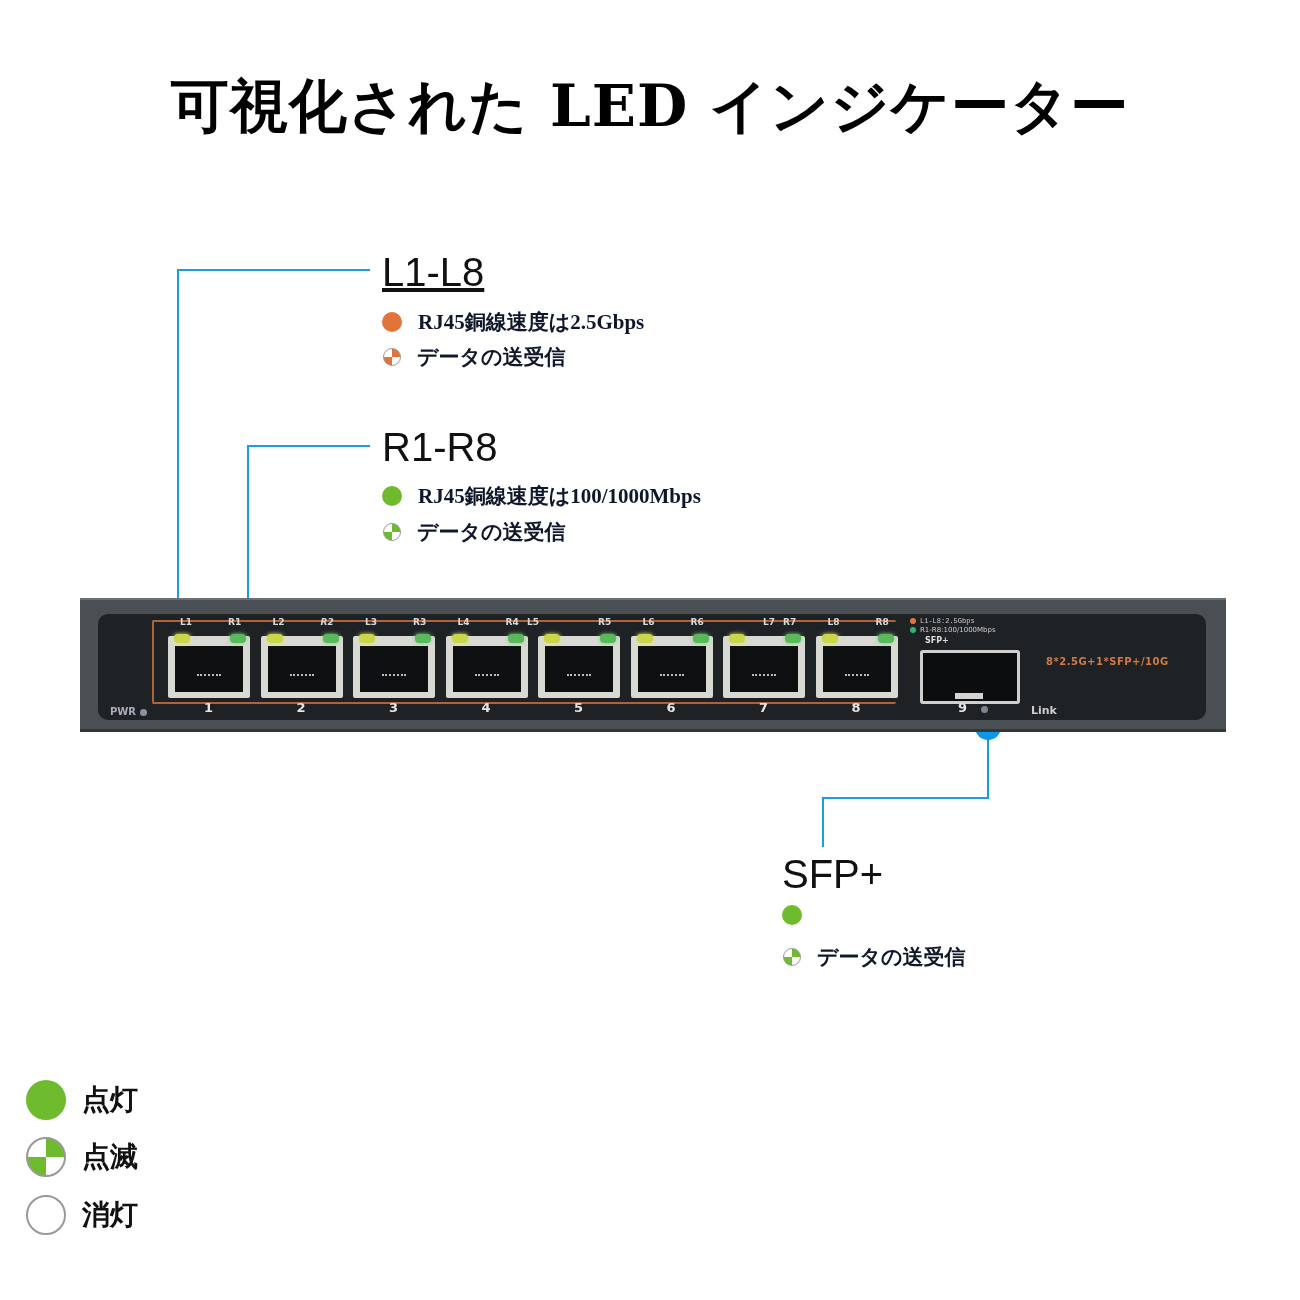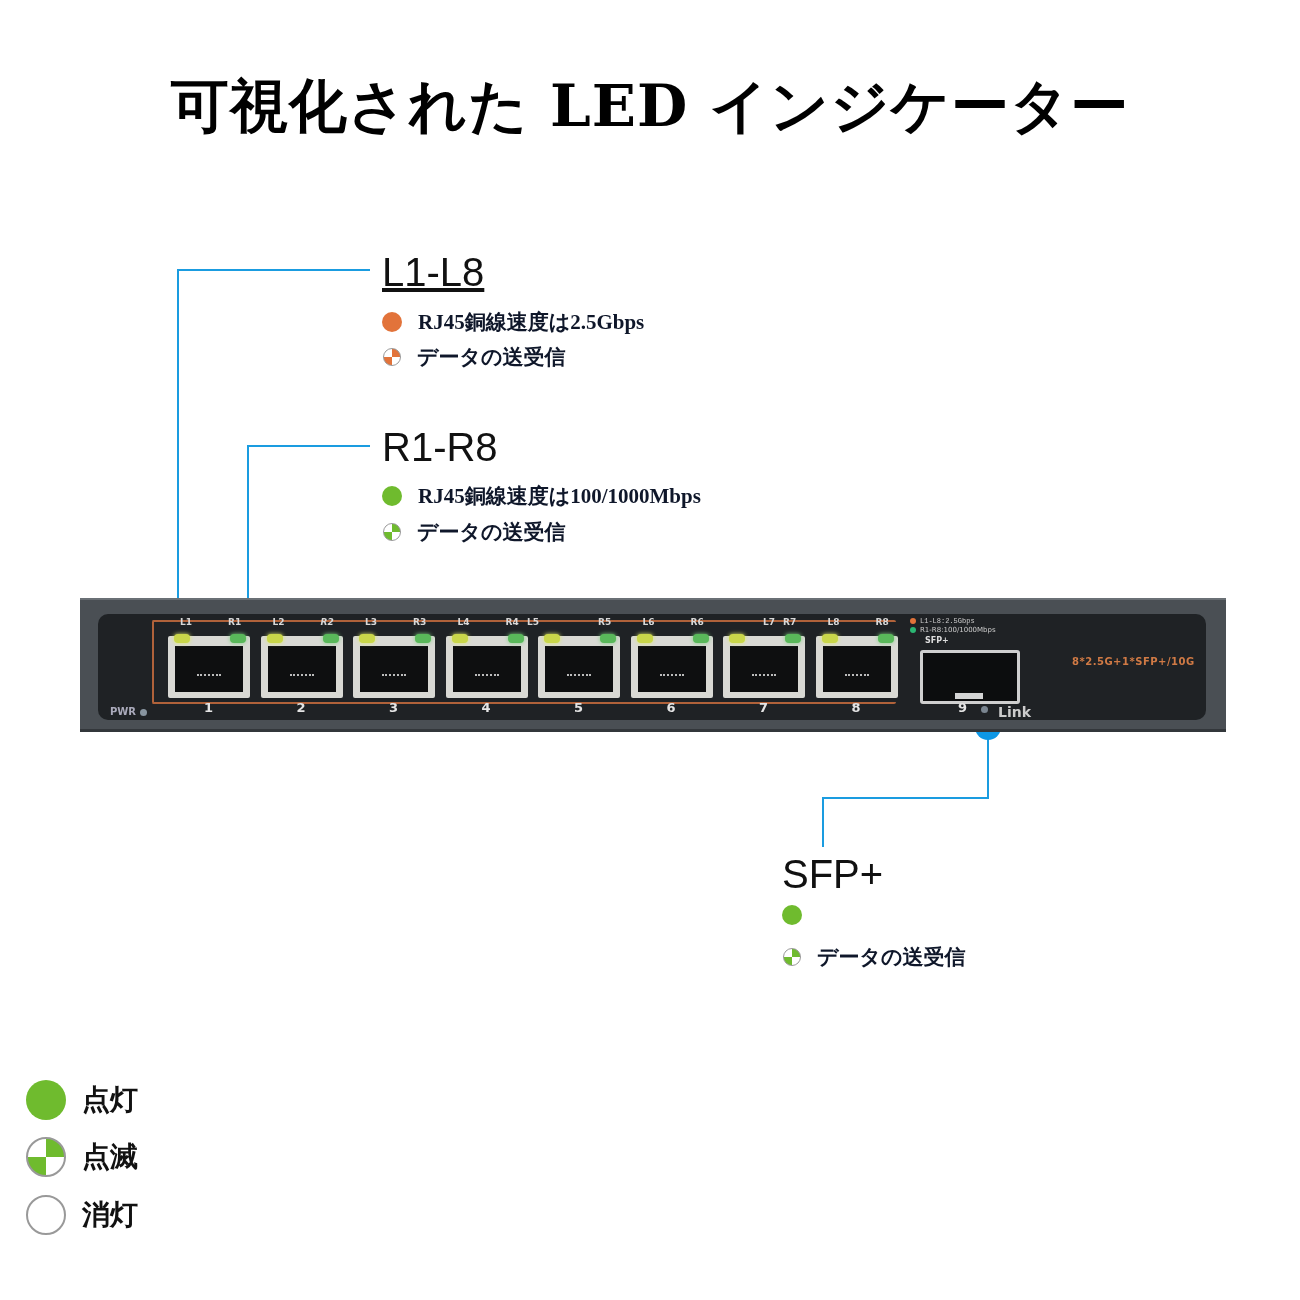--- a/index.html
+++ b/index.html
@@ -22,22 +22,22 @@
   .led-l{background:#c9d64a;box-shadow:0 0 4px #e0ec6a;}
   .led-r{background:#59b85a;box-shadow:0 0 4px #7fd080;}
   .lbl{position:absolute;top:17px;font-family:"DejaVu Sans",sans-serif;font-weight:bold;font-size:9px;color:#d8d8d8;}
   .num{position:absolute;top:100px;font-family:"DejaVu Sans",sans-serif;font-weight:bold;font-size:13px;color:#e4e4e4;}
   .pwr{position:absolute;left:30px;top:106px;font-family:"DejaVu Sans",sans-serif;font-weight:bold;font-size:10px;color:#aab;}
   .sfp{position:absolute;left:840px;top:50px;width:94px;height:48px;background:#0c0d0e;border:3px solid #cfcfcf;border-radius:3px;}
   .sfp .latch{position:absolute;left:32px;bottom:2px;width:28px;height:6px;background:#d4d4d4;}
   .sfp-lbl{position:absolute;left:845px;top:36px;font-family:"DejaVu Sans",sans-serif;font-weight:bold;font-size:8px;color:#ddd;}
   .mini-legend{position:absolute;left:830px;font-family:"DejaVu Sans",sans-serif;font-size:7px;color:#ccc;display:flex;align-items:center;}
   .mini-legend i{display:inline-block;width:6px;height:6px;border-radius:50%;margin-right:4px;}
-  .model{position:absolute;left:992px;top:56px;font-family:"DejaVu Sans",sans-serif;font-weight:bold;font-size:10px;color:#d07a45;letter-spacing:0.5px;}
-  .link{position:absolute;top:104px;font-family:"DejaVu Sans",sans-serif;font-weight:bold;font-size:14px;color:#ccc;}
+  .model{position:absolute;left:966px;top:56px;font-family:"DejaVu Sans",sans-serif;font-weight:bold;font-size:10px;color:#d07a45;letter-spacing:0.5px;}
+  .link{position:absolute;top:104px;font-family:"DejaVu Sans",sans-serif;font-weight:bold;font-size:11px;color:#ccc;margin-left:33px;}
   .key-row{position:absolute;left:26px;display:flex;align-items:center;font-family:"DejaVu Serif",serif;font-weight:bold;font-size:28px;color:#111;}
   .key-icon{width:40px;height:40px;border-radius:50%;margin-right:16px;box-sizing:border-box;flex:none;}
 </style>
 </head>
 <body>
 
 <div class="title">可視化された LED インジケーター</div>
 
 <div class="leader" style="left:177px;top:269px;width:193px;height:2px;"></div>
 <div class="leader" style="left:177px;top:269px;width:2px;height:345px;"></div>

